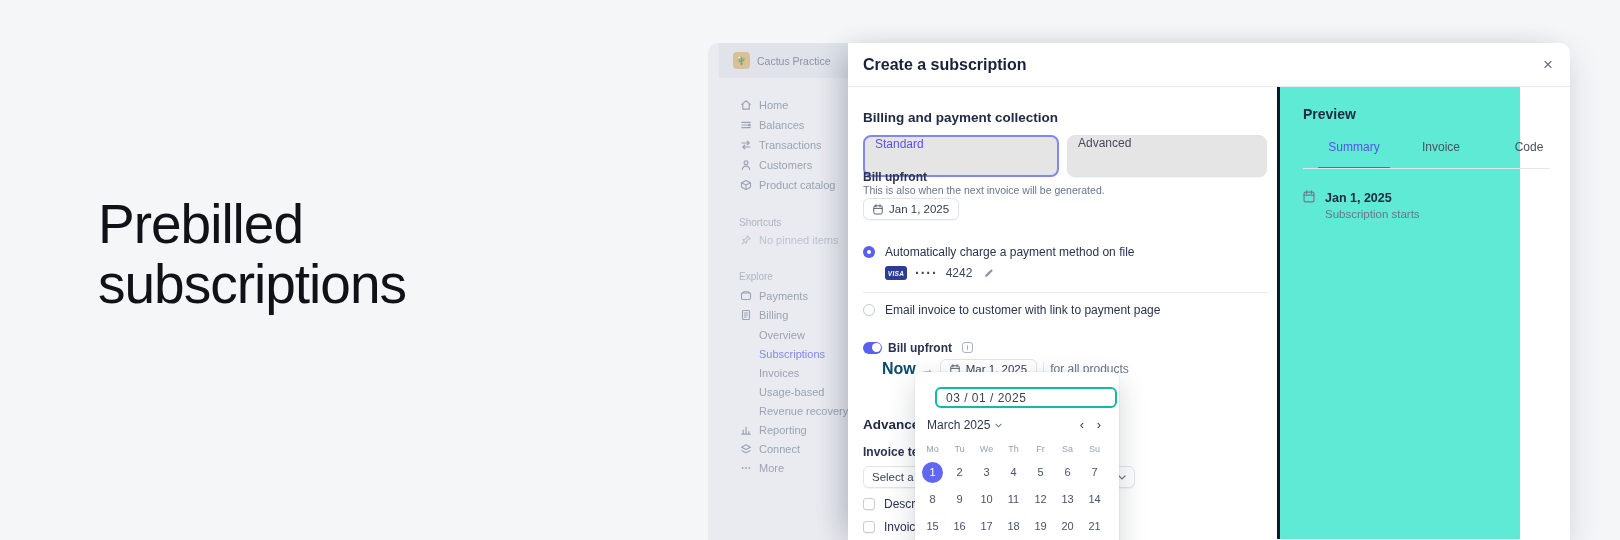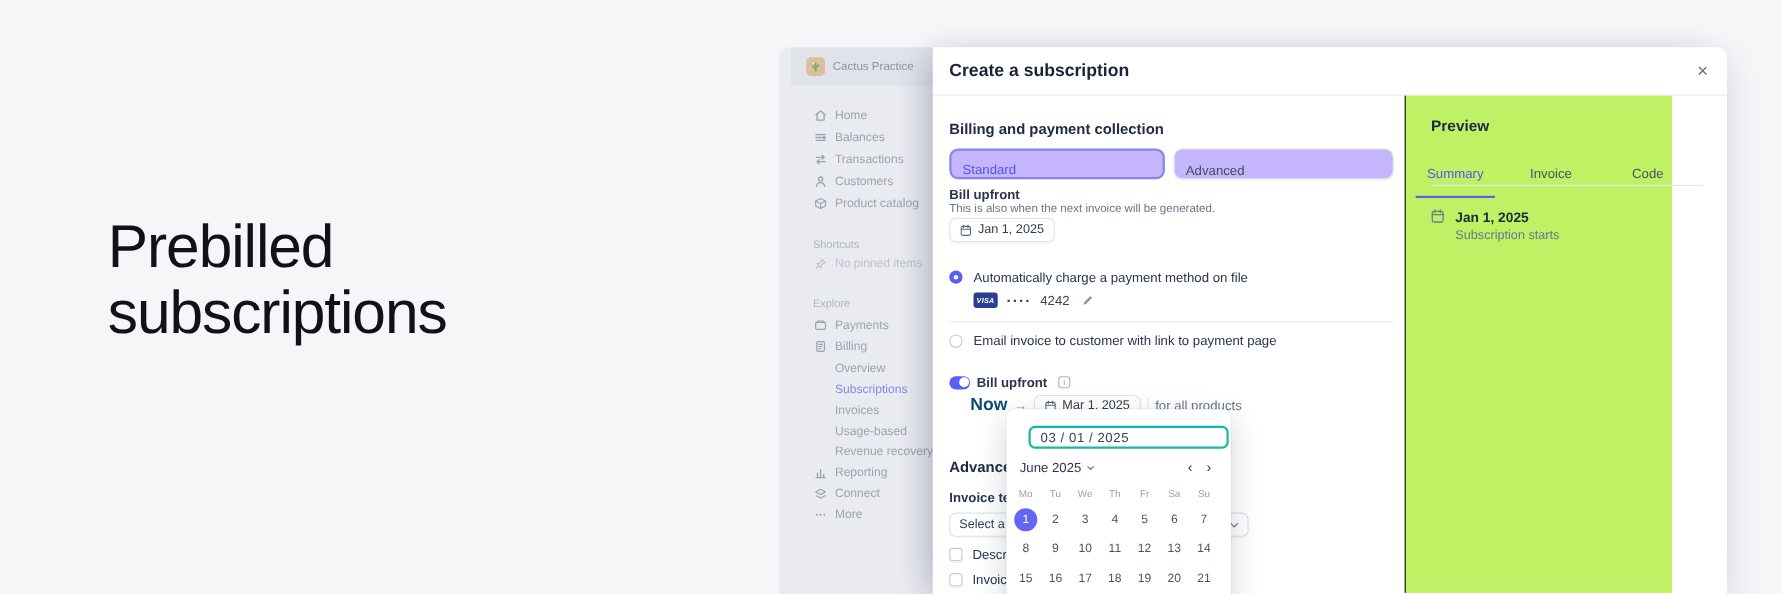--- a/index.html
+++ b/index.html
@@ -35,22 +35,22 @@
   .m-head{position:relative;height:44px;border-bottom:1px solid #e8ebf0;}
   .m-title{position:absolute;left:15px;top:0;line-height:44px;font-size:16px;
            font-weight:700;color:#1a2138;}
   .m-close{position:absolute;right:12px;top:12px;width:20px;height:20px;text-align:center;
            line-height:20px;font-size:17px;color:#646e82;cursor:pointer;}
   .m-body{position:relative;display:flex;height:452px;}
   .m-main{position:relative;width:429px;height:100%;}
   .row{position:absolute;left:15px;right:9px;}
 
   .h-section{font-size:13.5px;font-weight:700;color:#222b44;}
-  .mode-btn{position:absolute;height:28px;border-radius:8px;background:#c4b5fd;
-            display:flex;align-items:flex-end;padding-left:10px;font-size:12px;cursor:pointer;}
+  .mode-btn{position:absolute;height:42px;border-radius:8px;background:#e5e5e5;
+            display:flex;align-items:flex-start;padding-left:10px;font-size:12px;cursor:pointer;}
   .mode-btn.sel{border:2px solid #8285f2;color:#5851ea;font-weight:500;}
   .mode-btn.unsel{border:1px solid #e0e4e9;color:#454c5e;
             box-shadow:0 1px 1px rgba(20,30,50,.05);}
 
   .lbl-b{font-size:12px;font-weight:700;color:#2a3350;}
   .lbl-help{font-size:10.5px;color:#69758c;}
 
   .chip{display:inline-flex;align-items:center;gap:6px;height:22px;padding:0 9px;
         background:#fff;border:1px solid #e0e4e9;border-radius:6px;
         box-shadow:0 1px 1px rgba(20,30,50,.05);font-size:11.5px;font-weight:500;
@@ -90,24 +90,24 @@
           border:1px solid #e0e4e9;border-radius:6px;box-shadow:0 1px 1px rgba(20,30,50,.05);
           display:flex;align-items:center;padding:0 8px;font-size:11.5px;color:#39425a;
           cursor:pointer;}
   .select .sp{flex:1;}
   .cb-row{display:flex;align-items:center;gap:9px;height:14px;}
   .cb{width:12px;height:12px;border:1px solid #c6cdd8;border-radius:3px;background:#fff;
       box-shadow:0 1px 1px rgba(20,30,50,.06);flex:0 0 auto;cursor:pointer;}
   .cb-lbl{font-size:12px;font-weight:500;color:#2a3350;}
 
   
-  .preview{position:relative;width:243px;height:100%;background:#bef264;
-           border-left:1px solid #0f172a;border-radius:0 0 0 0;}
+  .preview{position:relative;width:243px;height:100%;background:#5eead4;
+           border-left:3px solid #0f172a;border-radius:0 0 0 0;}
   .p-title{position:absolute;left:23px;top:19px;font-size:14px;font-weight:700;color:#202a44;}
-  .p-tabs{position:absolute;left:9px;top:53px;width:247px;height:29px;margin-top:11px;}
+  .p-tabs{position:absolute;left:38px;top:53px;width:247px;height:29px;}
   .p-tabline{position:absolute;left:23px;top:81px;width:247px;height:1px;background:#e2e7ee;}
   .p-tab{position:absolute;top:0;width:72px;height:29px;text-align:center;font-size:12px;
          color:#4a5263;cursor:pointer;}
   .p-tab.active{color:#5851ea;font-weight:500;border-bottom:2px solid #5b5ff0;}
   .p-cal{position:absolute;left:23px;top:103px;color:#6f7a8c;}
   .p-date{position:absolute;left:45px;top:104px;font-size:12.5px;font-weight:700;color:#222b41;}
   .p-cap{position:absolute;left:45px;top:121px;font-size:11.5px;color:#69758c;}
 
   
   .dp{position:absolute;left:915px;top:372px;width:204px;height:200px;background:#fff;
@@ -386,21 +386,21 @@
         </span>
         <div class="p-date">Jan 1, 2025</div>
         <div class="p-cap">Subscription starts</div>
       </aside>
     </div>
   </section>
 
   <div class="dp">
     <div class="dp-input">03  /  01  /  2025</div>
     <div class="dp-month">
-      <span>June 2025</span>
+      <span>March 2025</span>
       <svg width="7" height="5" viewBox="0 0 8 5" fill="none" stroke="#6b7689" stroke-width="1.2" stroke-linecap="round">
           <path d="M1 1l3 3 3-3"></path>
         </svg>
     </div>
     <div class="dp-nav" style="left:160px">‹</div>
     <div class="dp-nav" style="left:177px">›</div>
     <div class="dp-headers">
         <span>Mo</span>
         <span>Tu</span>
         <span>We</span>

